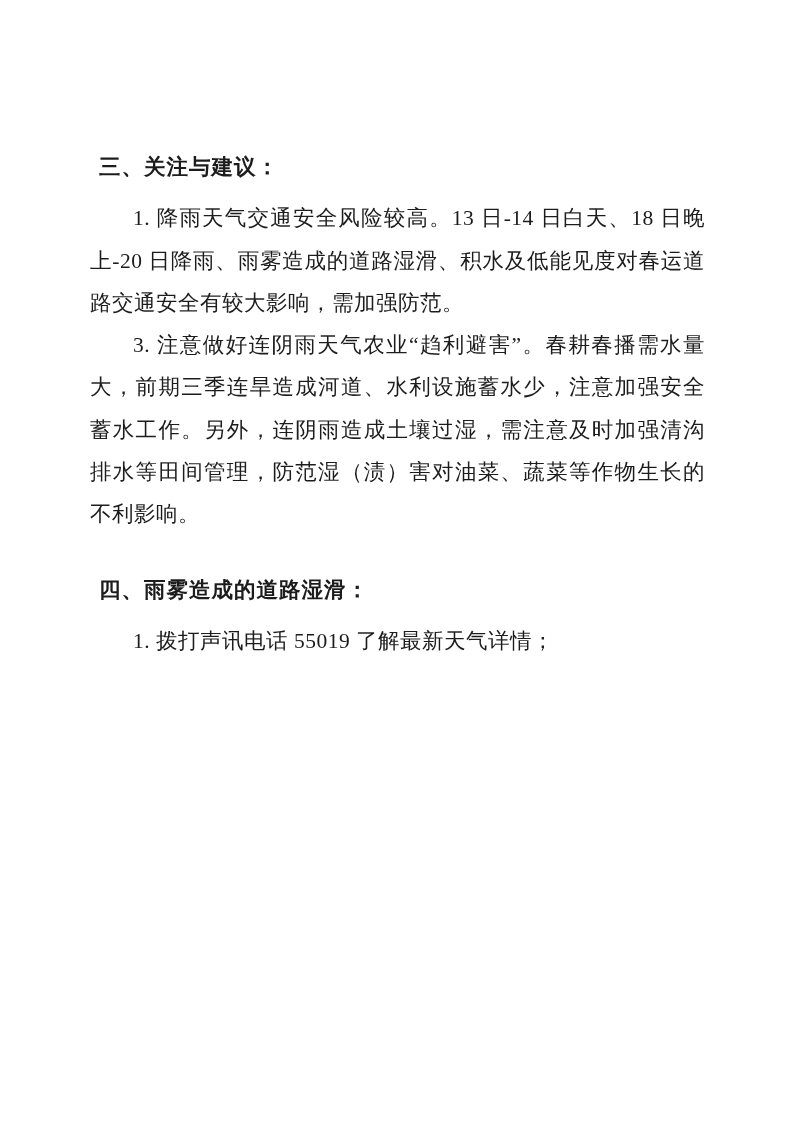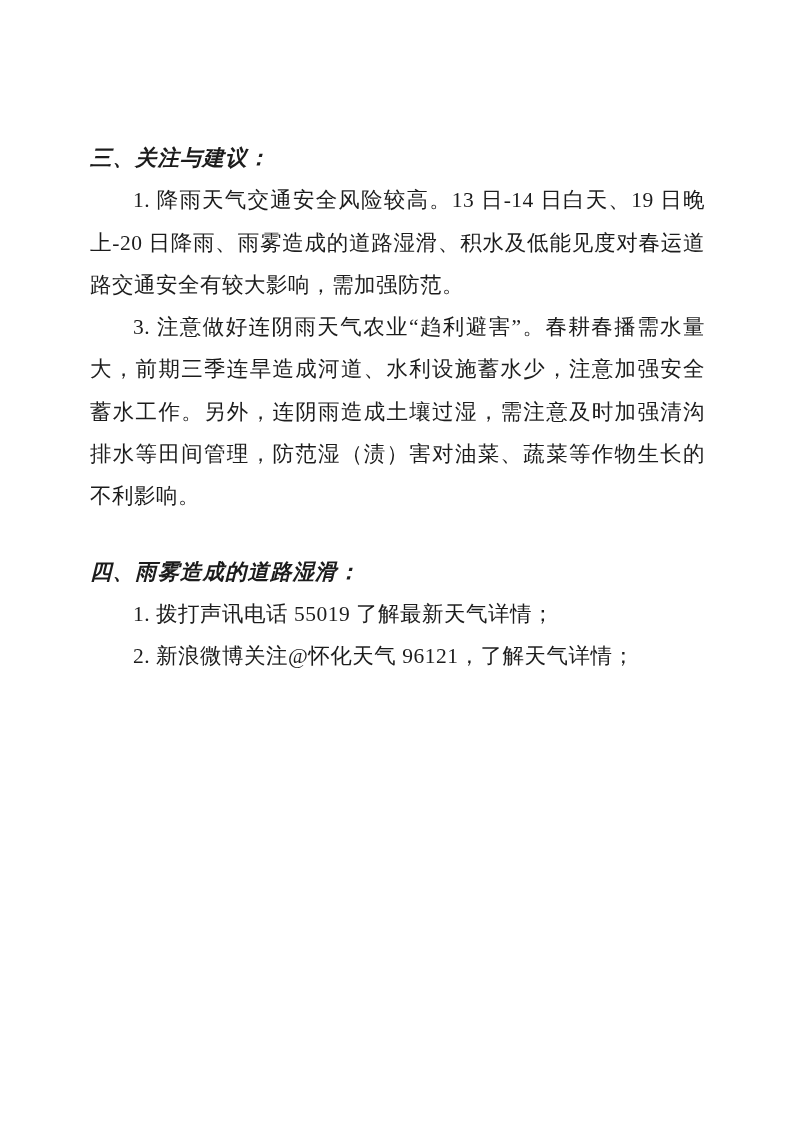--- a/index.html
+++ b/index.html
@@ -17,47 +17,45 @@
     width: 793px;
     height: 1122px;
     padding: 137px 88px 40px 90px;
     background: #ffffff;
     color: #1c1c1c;
     font-family: "Liberation Serif", "DejaVu Serif", serif;
     font-size: 21.5px;
     line-height: 42.3px;
   }
   .sec-heading {
-    margin: 0;
+    margin: 9px;
     font-size: 21.5px;
     font-weight: bold;
     line-height: 42.3px;
     letter-spacing: 1px;
-    font-style: italic;
   }
   .sec-heading.sec-gap {
     margin-top: 33px;
   }
   .para {
     margin: 0;
     text-indent: 2em;
     text-align: justify;
     letter-spacing: 0.5px;
   }
 </style>
 </head>
 <body>
 
 <div class="page">
 
   <section>
     <h2 class="sec-heading">三、关注与建议：</h2>
-    <p class="para">1. 降雨天气交通安全风险较高。13 日-14 日白天、19 日晚上-20 日降雨、雨雾造成的道路湿滑、积水及低能见度对春运道路交通安全有较大影响，需加强防范。</p>
+    <p class="para">1. 降雨天气交通安全风险较高。13 日-14 日白天、18 日晚上-20 日降雨、雨雾造成的道路湿滑、积水及低能见度对春运道路交通安全有较大影响，需加强防范。</p>
     <p class="para">3. 注意做好连阴雨天气农业“趋利避害”。春耕春播需水量大，前期三季连旱造成河道、水利设施蓄水少，注意加强安全蓄水工作。另外，连阴雨造成土壤过湿，需注意及时加强清沟排水等田间管理，防范湿（渍）害对油菜、蔬菜等作物生长的不利影响。</p>
   </section>
 
   <section>
     <h2 class="sec-heading sec-gap">四、雨雾造成的道路湿滑：</h2>
     <p class="para">1. 拨打声讯电话 55019 了解最新天气详情；</p>
-    <p class="para">2. 新浪微博关注@怀化天气 96121，了解天气详情；</p>
   </section>
 
 </div>
 
 </body></html>

